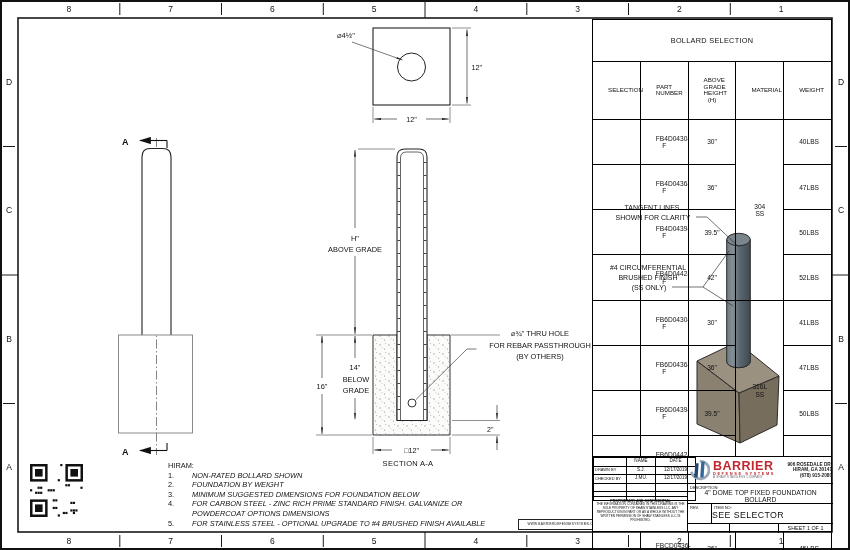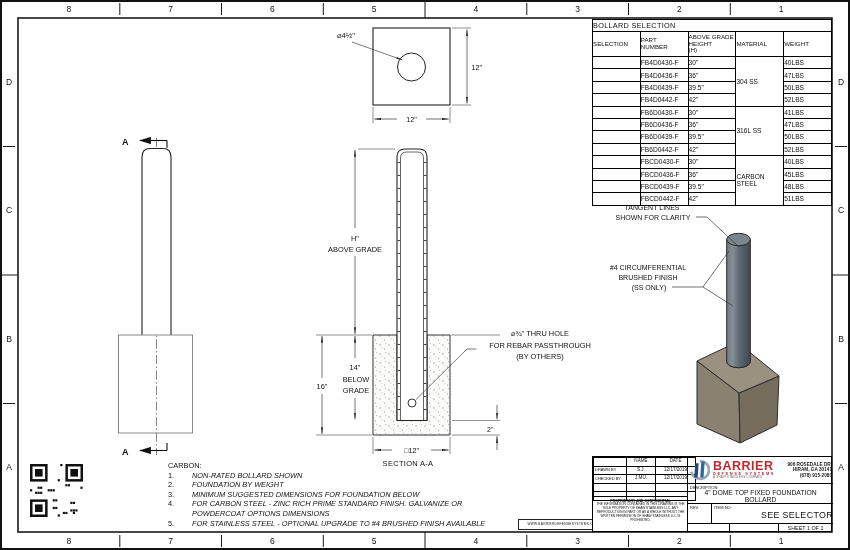--- a/index.html
+++ b/index.html
@@ -7,21 +7,21 @@
     position:relative;width:850px;height:550px;background:#fff;
     font-family:"Liberation Sans",sans-serif;color:#111;overflow:hidden;
     box-shadow:inset 0 0 0 2px #111;
   }
   .abs{position:absolute;}
   .zone{position:absolute;font-size:8.5px;color:#111;transform:translate(-50%,-50%);}
   .pre{white-space:pre-line;}
 
   
   .sel-table{position:absolute;left:592px;top:19px;border-collapse:collapse;table-layout:fixed;width:240px;}
-  .sel-table td{border:1px solid #000;font-size:6.6px;vertical-align:middle;padding:0;line-height:1.08;color:#111;}
+  .sel-table td{border:1px solid #000;font-size:6.6px;text-align:center;vertical-align:middle;padding:15px;line-height:1.08;color:#111;}
   .sel-table .t-title td{font-size:7.3px;height:11px;letter-spacing:.3px;}
   .sel-table .t-head td{height:24px;font-size:6.2px;}
   .sel-table .drow td{height:11.4px;}
 
   
   .notes{position:absolute;left:168px;top:461px;width:330px;font-size:7.4px;line-height:9.6px;color:#111;}
   .notes .nrow{display:flex;}
   .notes .nnum{width:24px;flex:0 0 24px;}
   .notes .ntext{width:300px;font-style:italic;}
 
@@ -41,21 +41,21 @@
   .brand{font-size:12.5px;font-weight:bold;color:#c1272d;letter-spacing:.5px;line-height:11px;}
   .brand-sub{font-size:3.9px;font-weight:bold;color:#c1272d;letter-spacing:1.6px;}
   .brand-tag{font-size:2.9px;color:#666;letter-spacing:.3px;}
   .addr{margin-left:auto;margin-right:1px;text-align:right;font-size:4.7px;font-weight:bold;line-height:5.6px;color:#1a1a1a;}
   .desc-row{position:absolute;left:0;top:27px;width:100%;height:20px;border-bottom:1px solid #000;box-sizing:border-box;}
   .mini-lab{font-size:4px;color:#111;position:absolute;left:2px;top:1px;}
   .desc-val{margin-top:5px;text-align:center;font-size:6.8px;line-height:7.4px;color:#111;}
   .ri-row{position:absolute;left:0;top:47px;width:100%;height:20px;border-bottom:1px solid #000;box-sizing:border-box;}
   .rev-cell{position:absolute;left:0;top:0;width:24px;height:100%;border-right:1px solid #000;box-sizing:border-box;}
   .item-cell{position:absolute;left:24px;top:0;right:0;height:100%;}
-  .item-val{margin-top:6px;text-align:right;font-size:8.8px;letter-spacing:.4px;color:#111;}
+  .item-val{margin-top:6px;text-align:left;font-size:8.8px;letter-spacing:.4px;color:#111;}
   .bot-row{position:absolute;left:0;top:67px;width:100%;height:9px;}
   .bot-d1{position:absolute;left:41px;top:0;width:1px;height:100%;background:#000;}
   .bot-d2{position:absolute;left:90px;top:0;width:1px;height:100%;background:#000;}
   .sheet-cell{position:absolute;left:90px;top:0;right:0;height:100%;text-align:center;font-size:5.4px;line-height:9px;color:#111;}
 
   .urlbox{position:absolute;left:518px;top:519px;width:90px;height:11px;border:1px solid #222;box-sizing:border-box;
     font-size:3.2px;letter-spacing:.3px;text-align:center;line-height:9px;overflow:hidden;color:#111;}
   svg text{font-family:"Liberation Sans",sans-serif;fill:#111;}
 </style>
 </head>
@@ -329,21 +329,21 @@
     <tr class="drow">
           <td></td>
           <td>FBCD0442-F</td>
           <td>42"</td>
           <td>51LBS</td>
         </tr>
   </tbody>
     </table>
 
   <div class="notes">
-    <div>CARBON:</div>
+    <div>HIRAM:</div>
     <div class="nrow">
         <span class="nnum">1.</span>
         <span class="ntext">NON-RATED BOLLARD SHOWN</span>
       </div>
     <div class="nrow">
         <span class="nnum">2.</span>
         <span class="ntext">FOUNDATION BY WEIGHT</span>
       </div>
     <div class="nrow">
         <span class="nnum">3.</span>

